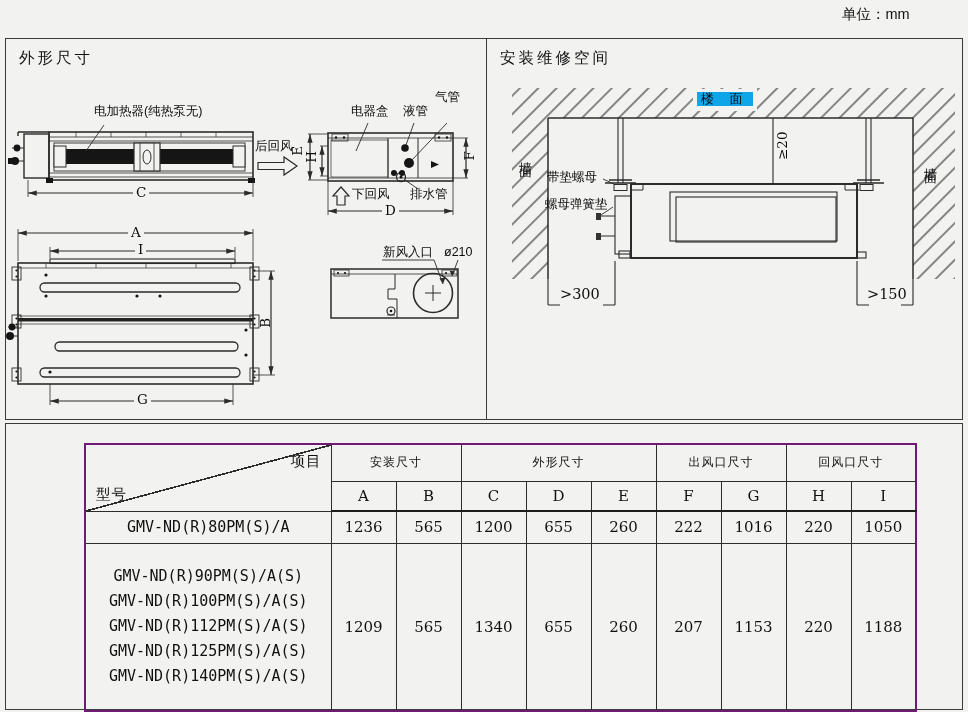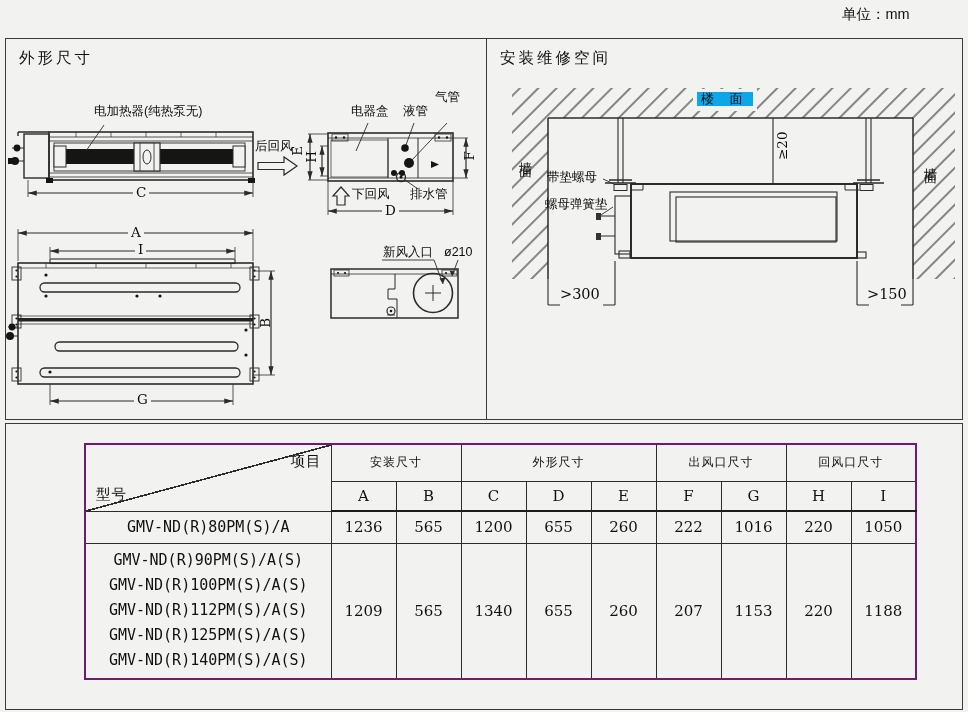--- a/index.html
+++ b/index.html
@@ -31,21 +31,21 @@
     font-family:"DejaVu Serif",serif;font-size:15px;color:#111;
     border:2px solid #701a75;
   }
   #spec-table th,#spec-table td{border:1px solid #2c2c2c;text-align:center;vertical-align:middle;padding:0;font-weight:normal;}
   #spec-table col.model-col{width:246px;}
   #spec-table col.val-col{width:65px;}
   #spec-table tr.group-row{height:37px;}
   #spec-table tr.letter-row{height:30px;}
   #spec-table tr.letter-row th{border-bottom:2px solid #1d1d1d;}
   #spec-table tbody tr:nth-child(1){height:32px;}
-  #spec-table tbody tr:nth-child(2){height:136px;}
+  #spec-table tbody tr:nth-child(2){height:168px;}
   #spec-table th.group{font-family:"Liberation Sans",sans-serif;font-size:12px;letter-spacing:1px;}
   #spec-table th.corner{
     position:relative;
     background:linear-gradient(to bottom right,
        transparent calc(50% - 0.8px), #2c2c2c calc(50% - 0.8px),
        #2c2c2c calc(50% + 0.8px), transparent calc(50% + 0.8px));
   }
   .corner-top{position:absolute;right:9px;top:7px;font-family:"Liberation Sans",sans-serif;font-size:14.5px;letter-spacing:1px;}
   .corner-bottom{position:absolute;left:10px;bottom:7px;font-family:"Liberation Sans",sans-serif;font-size:14.5px;letter-spacing:1px;}
   td.models{font-family:"DejaVu Sans Mono",monospace;font-size:15px;}

